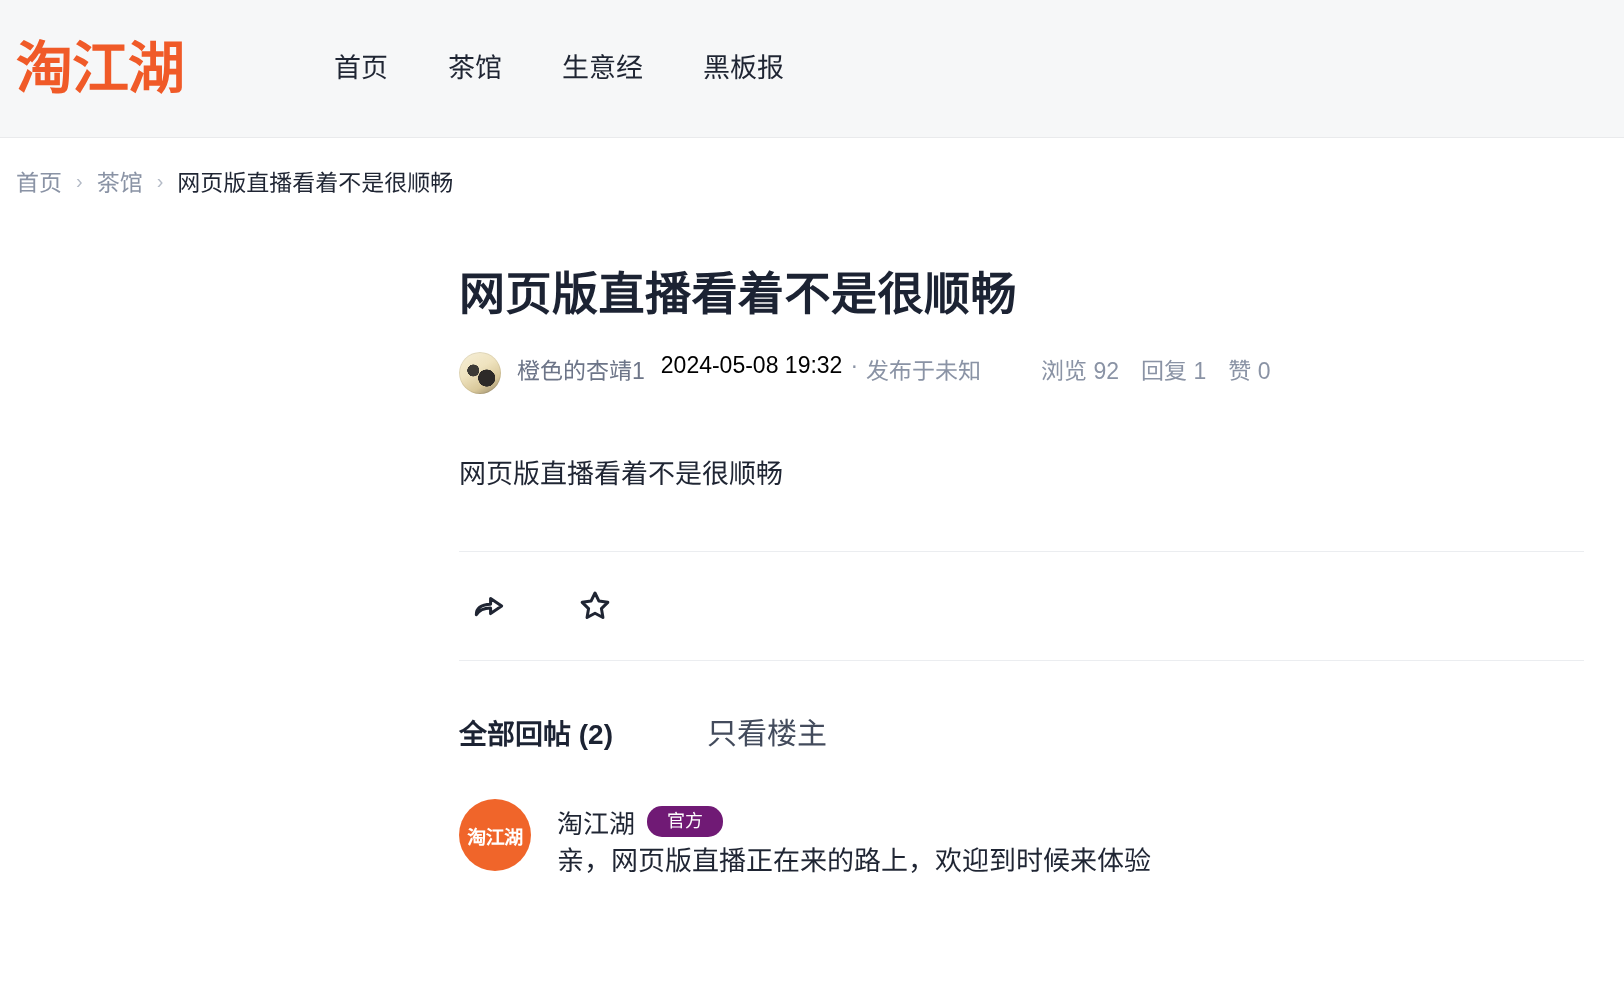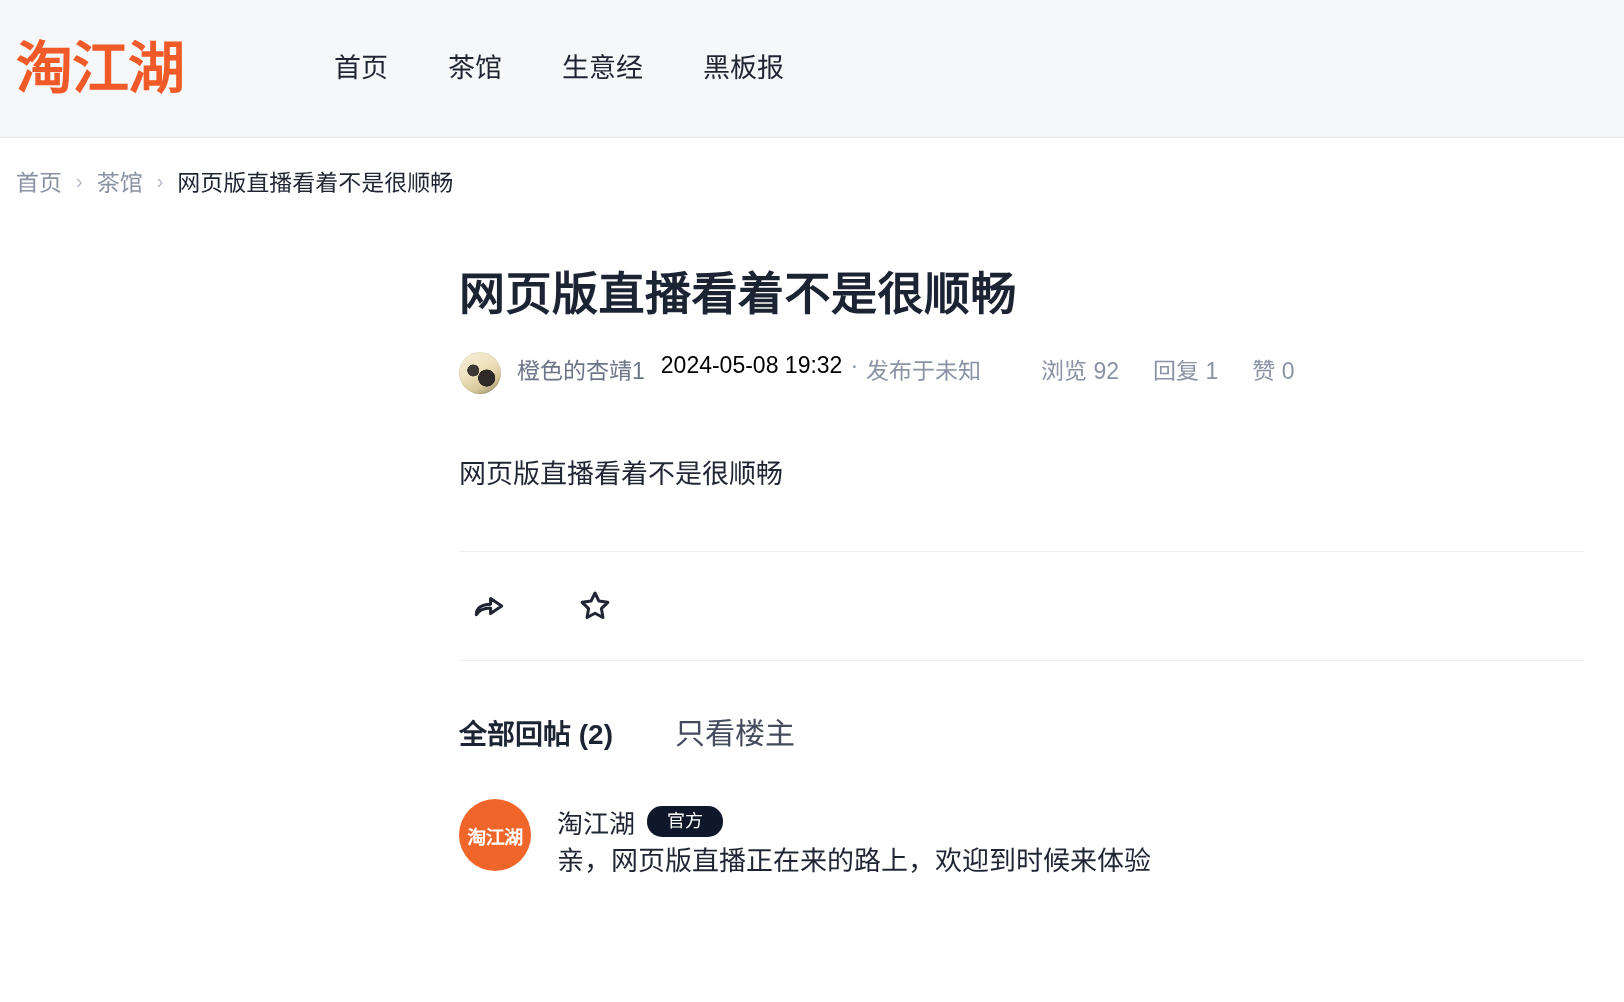--- a/index.html
+++ b/index.html
@@ -105,21 +105,21 @@
       radial-gradient(circle at 34% 44%, #3d3a36 0 16%, rgba(61,58,54,0) 17%),
       radial-gradient(circle at 66% 62%, #2d2a28 0 22%, rgba(45,42,40,0) 23%),
       linear-gradient(150deg, #f6efd8 0%, #efe3bf 42%, #d9c89a 72%, #8d7f63 100%);
     box-shadow: inset 0 0 0 1px rgba(0,0,0,0.08);
   }
 
   .meta-author { color: #6d7588; margin-right: 16px; white-space: nowrap; }
   .meta-time { color: #000000; white-space: nowrap; }
   .meta-dot { color: #8a93a5; margin: 0 8px; }
   .meta-location { color: #8a93a5; white-space: nowrap; }
-  .meta-stats { display: flex; gap: 34px; margin-left: 60px; }
+  .meta-stats { display: flex; gap: 22px; margin-left: 60px; }
   .meta-stat { color: #8a93a5; white-space: nowrap; }
 
   .post-body {
     font-size: 27px;
     color: #1f2533;
     line-height: 1.7;
     margin-top: 58px;
   }
 
   .rule {
@@ -145,21 +145,21 @@
     cursor: pointer;
     background: none;
     border: none;
   }
   .action-btn svg { display: block; }
 
   
   .replies-header {
     display: flex;
     align-items: baseline;
-    gap: 62px;
+    gap: 94px;
     margin-top: 48px;
   }
   .replies-title {
     font-size: 28px;
     font-weight: 700;
     color: #1c2333;
     white-space: nowrap;
   }
   .replies-filter {
     font-size: 30px;
@@ -198,21 +198,21 @@
     display: flex;
     align-items: center;
     gap: 12px;
   }
   .reply-author {
     font-size: 26px;
     color: #1f2533;
     white-space: nowrap;
   }
   .badge-official {
-    background: #0f172a;
+    background: #701a75;
     color: #ffffff;
     font-size: 18px;
     line-height: 1;
     padding: 6px 20px 7px;
     border-radius: 15px;
     white-space: nowrap;
     font-weight: 500;
   }
 
   .reply-text {

